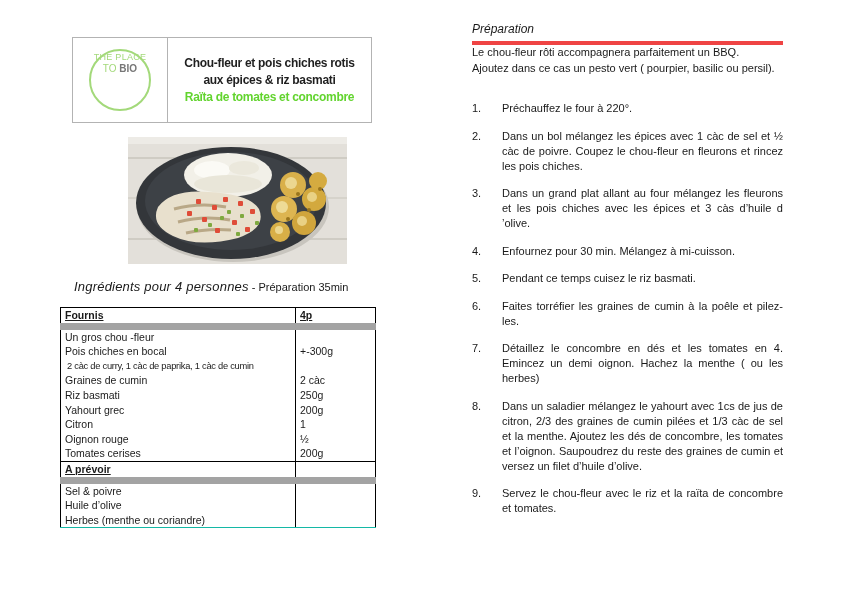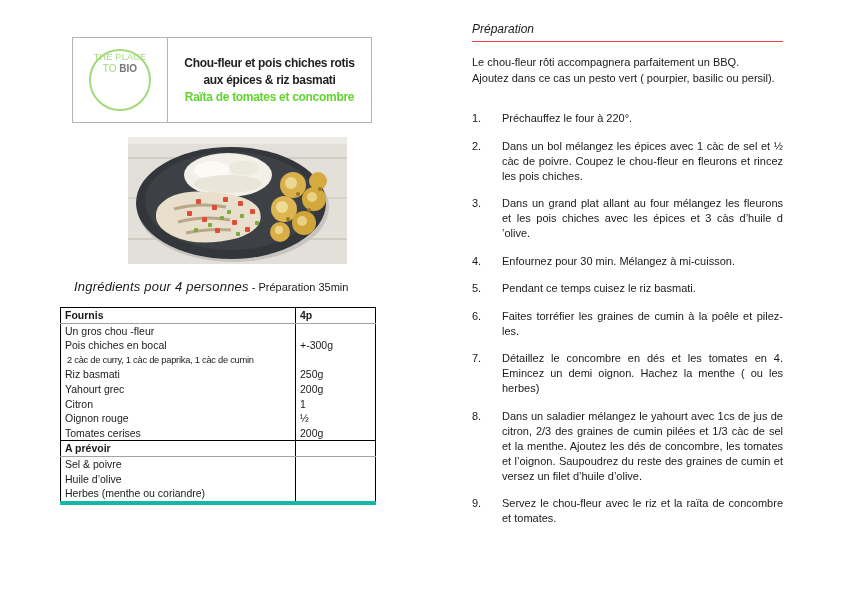--- a/index.html
+++ b/index.html
@@ -84,39 +84,40 @@
     border-right: 1px solid #000;
     padding: 0 4px;
     line-height: 14.6px;
     height: 14.6px;
     vertical-align: middle;
     white-space: nowrap;
   }
   .ing-table td.qty { width: 80px; }
   .ing-table tr.hrow td {
     border-top: 1px solid #000;
-    border-bottom: 1px solid #a3a3a3;
+    border-bottom: 7px solid #a3a3a3;
     font-weight: bold;
-  }
-  .ing-table tr.last td { border-bottom: 4px solid #14b8a6; }
+    text-decoration: underline;
+  }
+  .ing-table tr.last td { border-bottom: 1px solid #14b8a6; }
   .ing-table td.tight { font-size: 9.3px; letter-spacing: -0.25px; padding-left: 6px; }
 
   
   .prep {
     position: absolute;
     left: 472px; top: 22px;
     width: 311px;
   }
   .prep-heading {
     font-style: italic;
     font-size: 12px;
     padding-bottom: 5px;
-    border-bottom: 1px solid #ef4444;
-  }
-  .prep-intro { margin-top: 13px; font-size: 11px; line-height: 15.5px; }
+    border-bottom: 4px solid #ef4444;
+  }
+  .prep-intro { font-size: 11px; line-height: 15.5px; }
   .prep-steps { margin-top: 25px; }
   .step { display: flex; margin-bottom: 12.5px; font-size: 11px; line-height: 15px; }
   .step .num { width: 30px; flex: 0 0 30px; }
   .step .txt { flex: 1; text-align: justify; }
 </style>
 </head>
 <body>
 
 <div class="page">
 
@@ -217,20 +218,24 @@
         </tr>
     <tr>
           <td>Pois chiches en bocal</td>
           <td class="qty">+-300g</td>
         </tr>
     <tr>
           <td class="tight">2 càc de curry, 1 càc de paprika, 1 càc de cumin</td>
           <td class="qty"></td>
         </tr>
     <tr>
+          <td>Graines de cumin</td>
+          <td class="qty">2 càc</td>
+        </tr>
+    <tr>
           <td>Riz basmati</td>
           <td class="qty">250g</td>
         </tr>
     <tr>
           <td>Yahourt grec</td>
           <td class="qty">200g</td>
         </tr>
     <tr>
           <td>Citron</td>
           <td class="qty">1</td>

